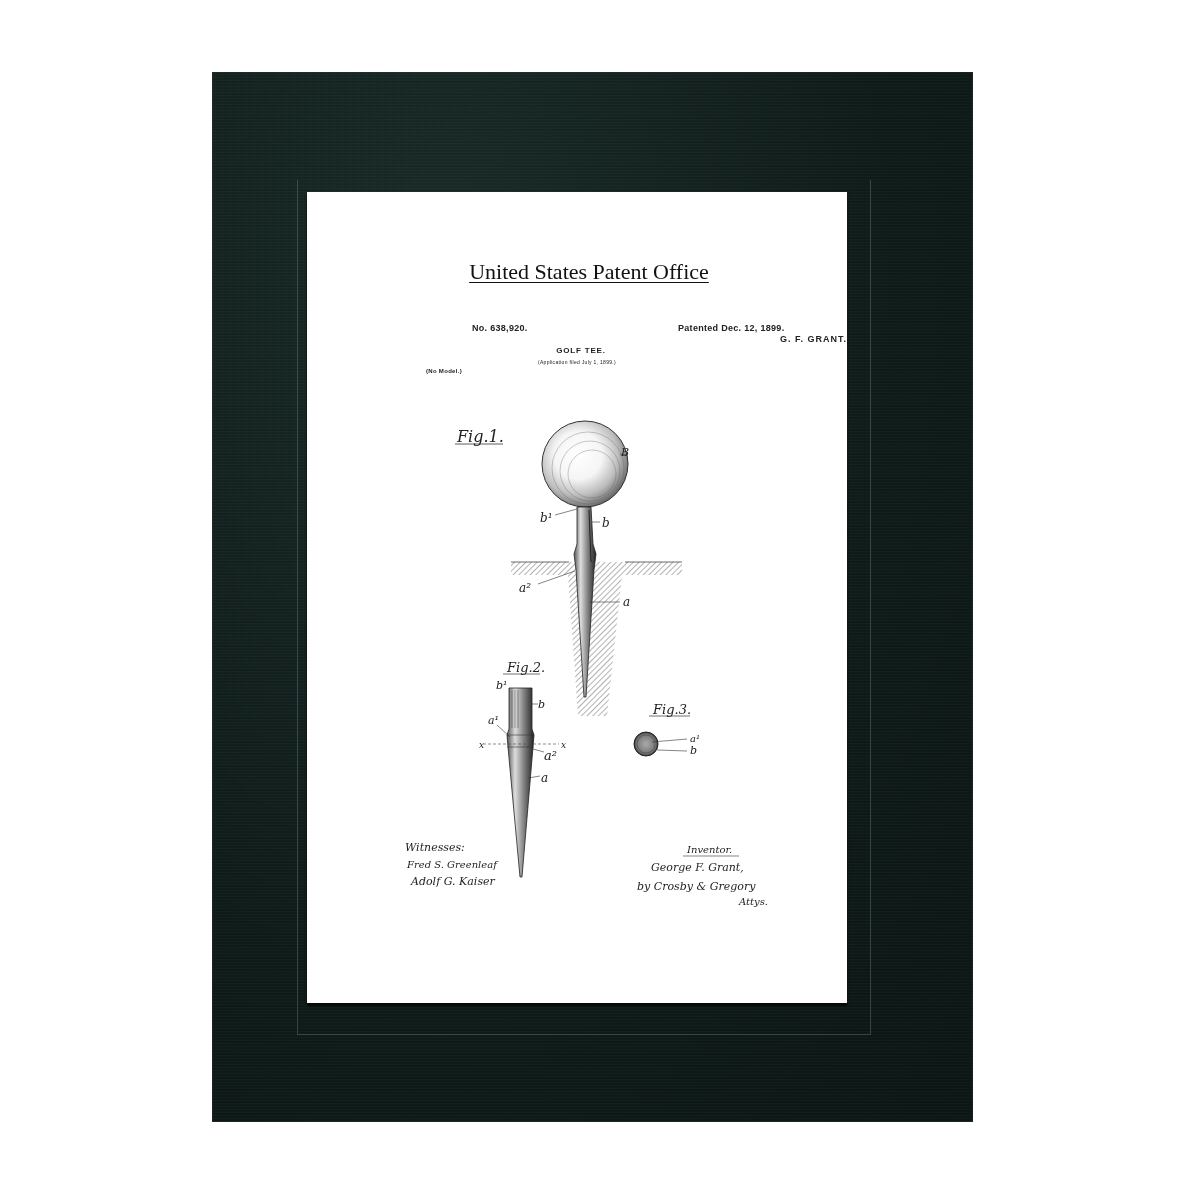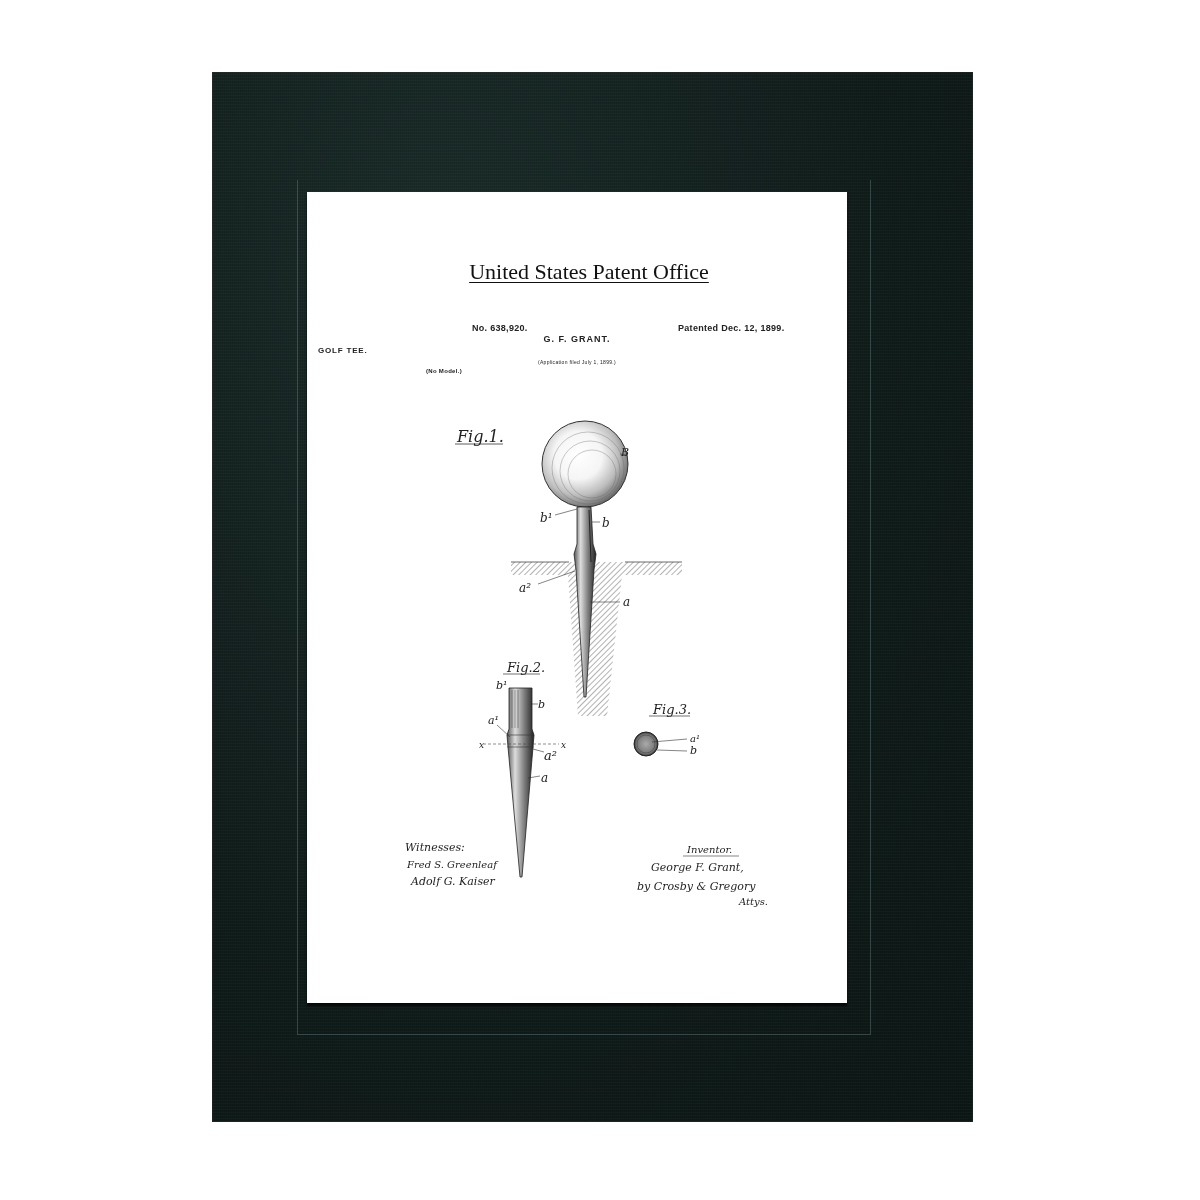--- a/index.html
+++ b/index.html
@@ -29,22 +29,22 @@
       position: absolute; left: 0; width: 564px; top: 67px; text-align: center;
       font-family: "Liberation Serif", serif; font-size: 22px; color: #111;
     }
     .header-title span { text-decoration: underline; text-decoration-thickness: 1px; text-underline-offset: 3px; }
     .pat-line {
       position: absolute; font-family: "Liberation Sans", sans-serif; font-weight: bold;
       font-size: 9px; color: #222; letter-spacing: 0.3px;
     }
     .pat-num { left: 120px; top: 131px; padding-left: 45px; }
     .pat-date { left: 352px; top: 131px; padding-left: 19px; }
-    .pat-inventor { left: 0; width: 540px; text-align: center; top: 142px; letter-spacing: 1px; }
-    .pat-subject { left: 11px; width: 540px; text-align: left; top: 154px; font-size: 8px; letter-spacing: 0.8px; }
+    .pat-inventor { left: 0; width: 540px; text-align: right; top: 142px; letter-spacing: 1px; }
+    .pat-subject { left: 4px; width: 540px; text-align: center; top: 154px; font-size: 8px; letter-spacing: 0.8px; }
     .pat-app { left: 0; width: 540px; text-align: center; top: 167px; font-size: 5px; font-weight: normal; }
     .pat-model { left: 119px; top: 176px; font-size: 6px; }
     .drawing { position: absolute; left: 0; top: 0; width: 540px; height: 811px; }
     .script { font-family: "DejaVu Serif", serif; font-style: italic; fill: #222; }
   </style>
 </head>
 <body>
 
 <div class="frame"></div>
 <div class="bevel"></div>

